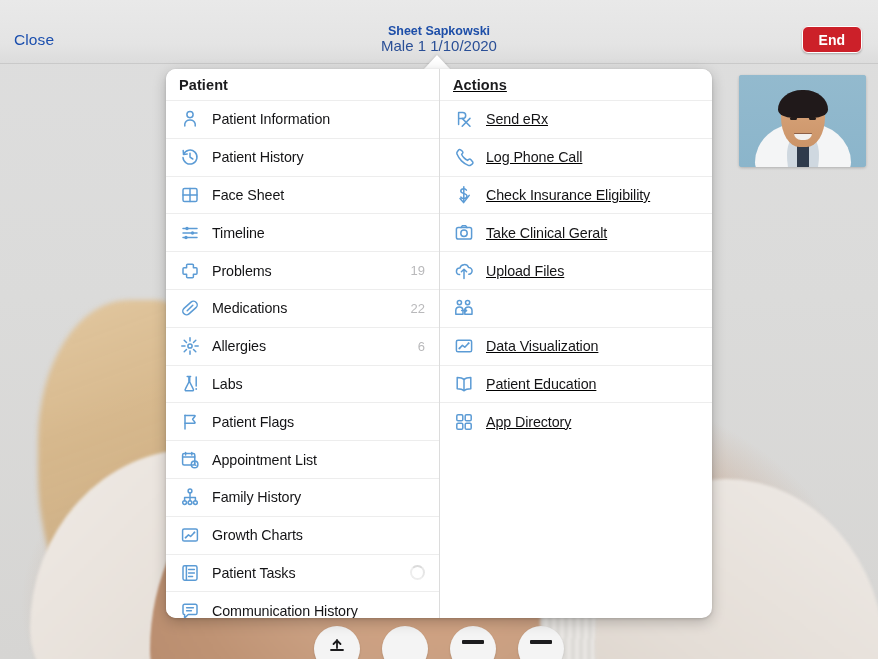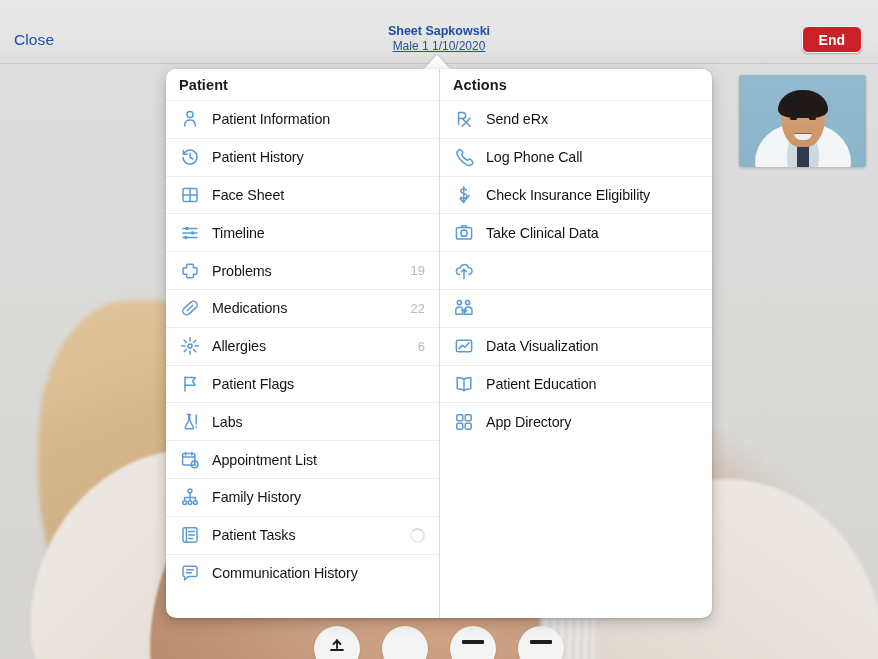--- a/index.html
+++ b/index.html
@@ -81,21 +81,21 @@
     letter-spacing: .1px;
   }
   #header-center {
     position: absolute; left: 0; right: 0; top: 24px;
     text-align: center; pointer-events: none;
   }
   #patient-name {
     font-size: 12.5px; font-weight: bold; color: #1d4ea8; line-height: 15px;
   }
   #patient-meta {
-    font-size: 12px; color: #2a4f96; line-height: 14px; text-decoration: underline;
+    font-size: 15px; color: #2a4f96; line-height: 14px;
   }
   #end-button {
     position: absolute; right: 16px; top: 26px;
     background: #cc2029;
     color: #ffffff;
     font-size: 14px; font-weight: bold;
     padding: 5px 16px 4px 16px;
     border-radius: 6px;
     border: 1px solid #ffffff;
     cursor: pointer;
@@ -171,21 +171,21 @@
     overflow: hidden;
     display: flex;
     z-index: 30;
   }
   .menu-column {
     height: 100%;
     overflow: hidden;
     position: relative;
   }
   #column-patient { width: 274px; border-right: 1px solid #dcdcdc; }
-  #column-actions { width: 272px; }
+  #column-actions { width: 272px; text-decoration: underline; }
 
   .column-header {
     height: 31px;
     display: flex; align-items: center;
     padding: 0 0 0 13px;
     font-size: 14.5px; font-weight: bold; color: #1c1c1e;
     background: #ffffff;
     letter-spacing: .1px;
   }
   .menu-list { list-style: none; }
@@ -372,35 +372,35 @@
                 <circle cx="10" cy="10" r="2.1" stroke="currentColor" fill="none" stroke-width="1.5" stroke-linecap="round" stroke-linejoin="round"></circle>
                 <path d="M10 1.8 V5 M10 15 V18.2 M1.8 10 H5 M15 10 H18.2 M4.2 4.2 L6.5 6.5 M13.5 13.5 L15.8 15.8 M15.8 4.2 L13.5 6.5 M6.5 13.5 L4.2 15.8" stroke="currentColor" fill="none" stroke-width="1.5" stroke-linecap="round" stroke-linejoin="round"></path>
               </svg>
             </span>
             <span class="menu-label">Allergies</span>
             <span class="menu-count">6</span>
           </li>
           <li class="menu-item">
             <span class="menu-icon">
               <svg width="20" height="20" viewBox="0 0 20 20">
-                <path d="M5 17 V3.2" stroke="currentColor" fill="none" stroke-width="1.5" stroke-linecap="round" stroke-linejoin="round"></path>
-                <path d="M5 3.4 H14.6 a.5 .5 0 0 1 .4 .8 L12.6 7.3 L15 10.4 a.5 .5 0 0 1 -.4 .8 H5" stroke="currentColor" fill="none" stroke-width="1.5" stroke-linecap="round" stroke-linejoin="round"></path>
-              </svg>
-            </span>
-            <span class="menu-label">Patient Flags</span>
-          </li>
-          <li class="menu-item">
-            <span class="menu-icon">
-              <svg width="20" height="20" viewBox="0 0 20 20">
                 <path d="M7.2 2.6 h3.4 M8.9 2.6 V8 L5.3 15.1 a1.1 1.1 0 0 0 1 1.7 h6 a1.1 1.1 0 0 0 1 -1.7 L9.7 8 V2.6" stroke="currentColor" fill="none" stroke-width="1.5" stroke-linecap="round" stroke-linejoin="round"></path>
                 <path d="M16.2 3 V12" stroke="currentColor" fill="none" stroke-width="1.5" stroke-linecap="round" stroke-linejoin="round"></path>
                 <circle cx="16.2" cy="15" r=".9" fill="currentColor" stroke="none"></circle>
               </svg>
             </span>
             <span class="menu-label">Labs</span>
+          </li>
+          <li class="menu-item">
+            <span class="menu-icon">
+              <svg width="20" height="20" viewBox="0 0 20 20">
+                <path d="M5 17 V3.2" stroke="currentColor" fill="none" stroke-width="1.5" stroke-linecap="round" stroke-linejoin="round"></path>
+                <path d="M5 3.4 H14.6 a.5 .5 0 0 1 .4 .8 L12.6 7.3 L15 10.4 a.5 .5 0 0 1 -.4 .8 H5" stroke="currentColor" fill="none" stroke-width="1.5" stroke-linecap="round" stroke-linejoin="round"></path>
+              </svg>
+            </span>
+            <span class="menu-label">Patient Flags</span>
           </li>
           <li class="menu-item">
             <span class="menu-icon">
               <svg width="20" height="20" viewBox="0 0 20 20">
                 <rect x="2.6" y="3.6" width="12.2" height="11.4" rx="1.5" stroke="currentColor" fill="none" stroke-width="1.5" stroke-linecap="round" stroke-linejoin="round"></rect>
                 <path d="M2.6 7.1 H14.8 M5.6 2.4 V5 M11.8 2.4 V5" stroke="currentColor" fill="none" stroke-width="1.5" stroke-linecap="round" stroke-linejoin="round"></path>
                 <circle cx="14.6" cy="14.4" r="3.3" stroke="currentColor" fill="none" stroke-width="1.5" stroke-linecap="round" stroke-linejoin="round"></circle>
                 <path d="M14.6 12.6 V14.5 L15.9 15.3" stroke="currentColor" fill="none" stroke-width="1.5" stroke-linecap="round" stroke-linejoin="round"></path>
               </svg>
             </span>
@@ -414,20 +414,31 @@
                 <circle cx="10" cy="15.6" r="1.9" stroke="currentColor" fill="none" stroke-width="1.5" stroke-linecap="round" stroke-linejoin="round"></circle>
                 <circle cx="15.4" cy="15.6" r="1.9" stroke="currentColor" fill="none" stroke-width="1.5" stroke-linecap="round" stroke-linejoin="round"></circle>
                 <path d="M10 5.9 V9.3 M4.6 13.7 V10.4 H15.4 V13.7 M10 10.4 V13.7" stroke="currentColor" fill="none" stroke-width="1.5" stroke-linecap="round" stroke-linejoin="round"></path>
               </svg>
             </span>
             <span class="menu-label">Family History</span>
           </li>
           <li class="menu-item">
             <span class="menu-icon">
               <svg width="20" height="20" viewBox="0 0 20 20">
+                <rect x="2.6" y="4" width="14.8" height="12" rx="1.6" stroke="currentColor" fill="none" stroke-width="1.5" stroke-linecap="round" stroke-linejoin="round"></rect>
+                <path d="M5.6 12.6 L8.5 9.9 L10.6 11.5 L14.4 7.4" stroke="currentColor" fill="none" stroke-width="1.5" stroke-linecap="round" stroke-linejoin="round"></path>
+                <circle cx="5.6" cy="12.6" r=".95" fill="currentColor" stroke="none"></circle>
+                <circle cx="14.4" cy="7.4" r=".95" fill="currentColor" stroke="none"></circle>
+              </svg>
+            </span>
+            <span class="menu-label">Growth Charts</span>
+          </li>
+          <li class="menu-item">
+            <span class="menu-icon">
+              <svg width="20" height="20" viewBox="0 0 20 20">
                 <rect x="3" y="2.8" width="14" height="14.4" rx="1.6" stroke="currentColor" fill="none" stroke-width="1.5" stroke-linecap="round" stroke-linejoin="round"></rect>
                 <path d="M6.4 2.8 V17.2" stroke="currentColor" fill="none" stroke-width="1.5" stroke-linecap="round" stroke-linejoin="round"></path>
                 <path d="M8.6 6.6 H14.4 M8.6 10 H14.4 M8.6 13.4 H12.6" stroke="currentColor" fill="none" stroke-width="1.5" stroke-linecap="round" stroke-linejoin="round"></path>
               </svg>
             </span>
             <span class="menu-label">Patient Tasks</span>
             <span class="menu-spinner"></span>
           </li>
           <li class="menu-item">
             <span class="menu-icon">
@@ -471,29 +482,30 @@
             <span class="menu-label">Check Insurance Eligibility</span>
           </li>
           <li class="menu-item">
             <span class="menu-icon">
               <svg width="20" height="20" viewBox="0 0 20 20">
                 <rect x="2.4" y="4.6" width="15.2" height="11.4" rx="1.8" stroke="currentColor" fill="none" stroke-width="1.5" stroke-linecap="round" stroke-linejoin="round"></rect>
                 <circle cx="10" cy="10.3" r="3.2" stroke="currentColor" fill="none" stroke-width="1.5" stroke-linecap="round" stroke-linejoin="round"></circle>
                 <path d="M7 4.6 L8.2 2.8 h3.6 L13 4.6" stroke="currentColor" fill="none" stroke-width="1.5" stroke-linecap="round" stroke-linejoin="round"></path>
               </svg>
             </span>
-            <span class="menu-label">Take Clinical Data</span>
+            <span class="menu-label">Take Clinical Geralt</span>
           </li>
           <li class="menu-item">
             <span class="menu-icon">
               <svg width="20" height="20" viewBox="0 0 20 20">
                 <path d="M5.6 13.6 a3.3 3.3 0 0 1 .3 -6.6 a4.6 4.6 0 0 1 8.7 -.5 a3.4 3.4 0 0 1 .2 6.8" stroke="currentColor" fill="none" stroke-width="1.5" stroke-linecap="round" stroke-linejoin="round"></path>
                 <path d="M10 17.6 V8.4 M7.4 10.8 L10 8.2 L12.6 10.8" stroke="currentColor" fill="none" stroke-width="1.5" stroke-linecap="round" stroke-linejoin="round"></path>
               </svg>
             </span>
+            <span class="menu-label">Upload Files</span>
           </li>
           <li class="menu-item">
             <span class="menu-icon">
               <svg width="20" height="20" viewBox="0 0 20 20">
                 <circle cx="5.4" cy="4.6" r="2.1" stroke="currentColor" fill="none" stroke-width="1.5" stroke-linecap="round" stroke-linejoin="round"></circle>
                 <circle cx="13.6" cy="4.6" r="2.1" stroke="currentColor" fill="none" stroke-width="1.5" stroke-linecap="round" stroke-linejoin="round"></circle>
                 <path d="M1.8 16.2 V12.4 a3.6 3.6 0 0 1 3.6 -3.4 a3.6 3.6 0 0 1 3.6 3.4 V16.2 z" stroke="currentColor" fill="none" stroke-width="1.5" stroke-linecap="round" stroke-linejoin="round"></path>
                 <path d="M10.8 16.2 V12.4 a3.6 3.6 0 0 1 3.6 -3.4 a3.6 3.6 0 0 1 3.6 3.4 V16.2 z" stroke="currentColor" fill="none" stroke-width="1.5" stroke-linecap="round" stroke-linejoin="round"></path>
                 <path d="M7.6 12.6 H12.4 M10.8 11.2 L12.6 12.6 L10.8 14" stroke="currentColor" fill="none" stroke-width="1.5" stroke-linecap="round" stroke-linejoin="round"></path>
               </svg>

